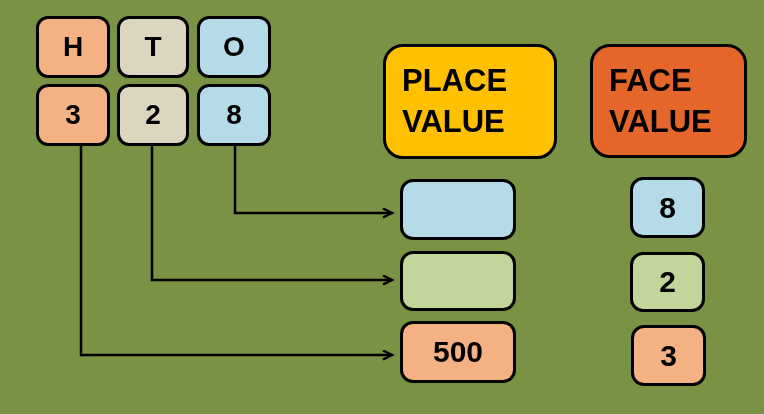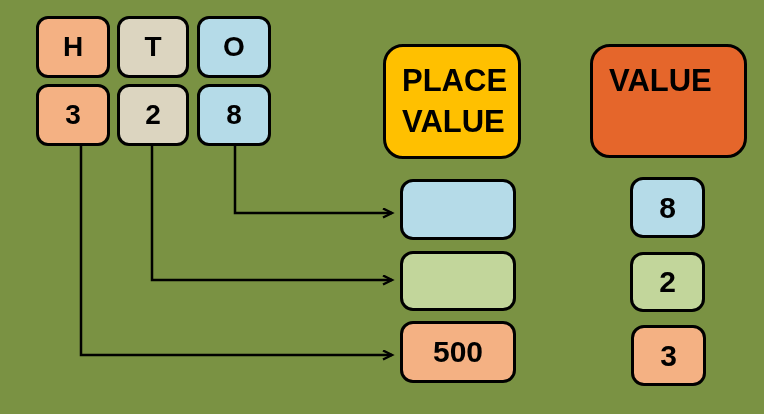--- a/index.html
+++ b/index.html
@@ -75,26 +75,27 @@
   <div class="box grid-box" style="left: 36px; top: 84px; width: 74px; height: 62px; background: rgb(244, 177, 131);">
     <span>3</span>
   </div>
   <div class="box grid-box" style="left: 117px; top: 84px; width: 72px; height: 62px; background: rgb(220, 213, 192);">
     <span>2</span>
   </div>
   <div class="box grid-box" style="left: 197px; top: 84px; width: 74px; height: 62px; background: rgb(181, 219, 232);">
     <span>8</span>
   </div>
 
-  <div class="box header-box" style="left: 383px; top: 44px; width: 138px; height: 115px; background: rgb(255, 192, 0);">
+  <div class="box header-box" style="left: 383px; top: 44px; width: 174px; height: 115px; background: rgb(255, 192, 0);">
     <div>PLACE</div>
     <div>VALUE</div>
   </div>
 
   <div class="box header-box" style="left: 590px; top: 44px; width: 157px; height: 114px; background: rgb(229, 102, 43);">
+    <div>FACE</div>
     <div>VALUE</div>
   </div>
 
   <div class="box result-box" style="left: 400px; top: 179px; width: 116px; height: 61px; background: rgb(181, 219, 232);">
     <span></span>
   </div>
   <div class="box result-box" style="left: 400px; top: 251px; width: 116px; height: 60px; background: rgb(194, 214, 155);">
     <span></span>
   </div>
   <div class="box result-box" style="left: 400px; top: 321px; width: 116px; height: 62px; background: rgb(244, 177, 131);">

